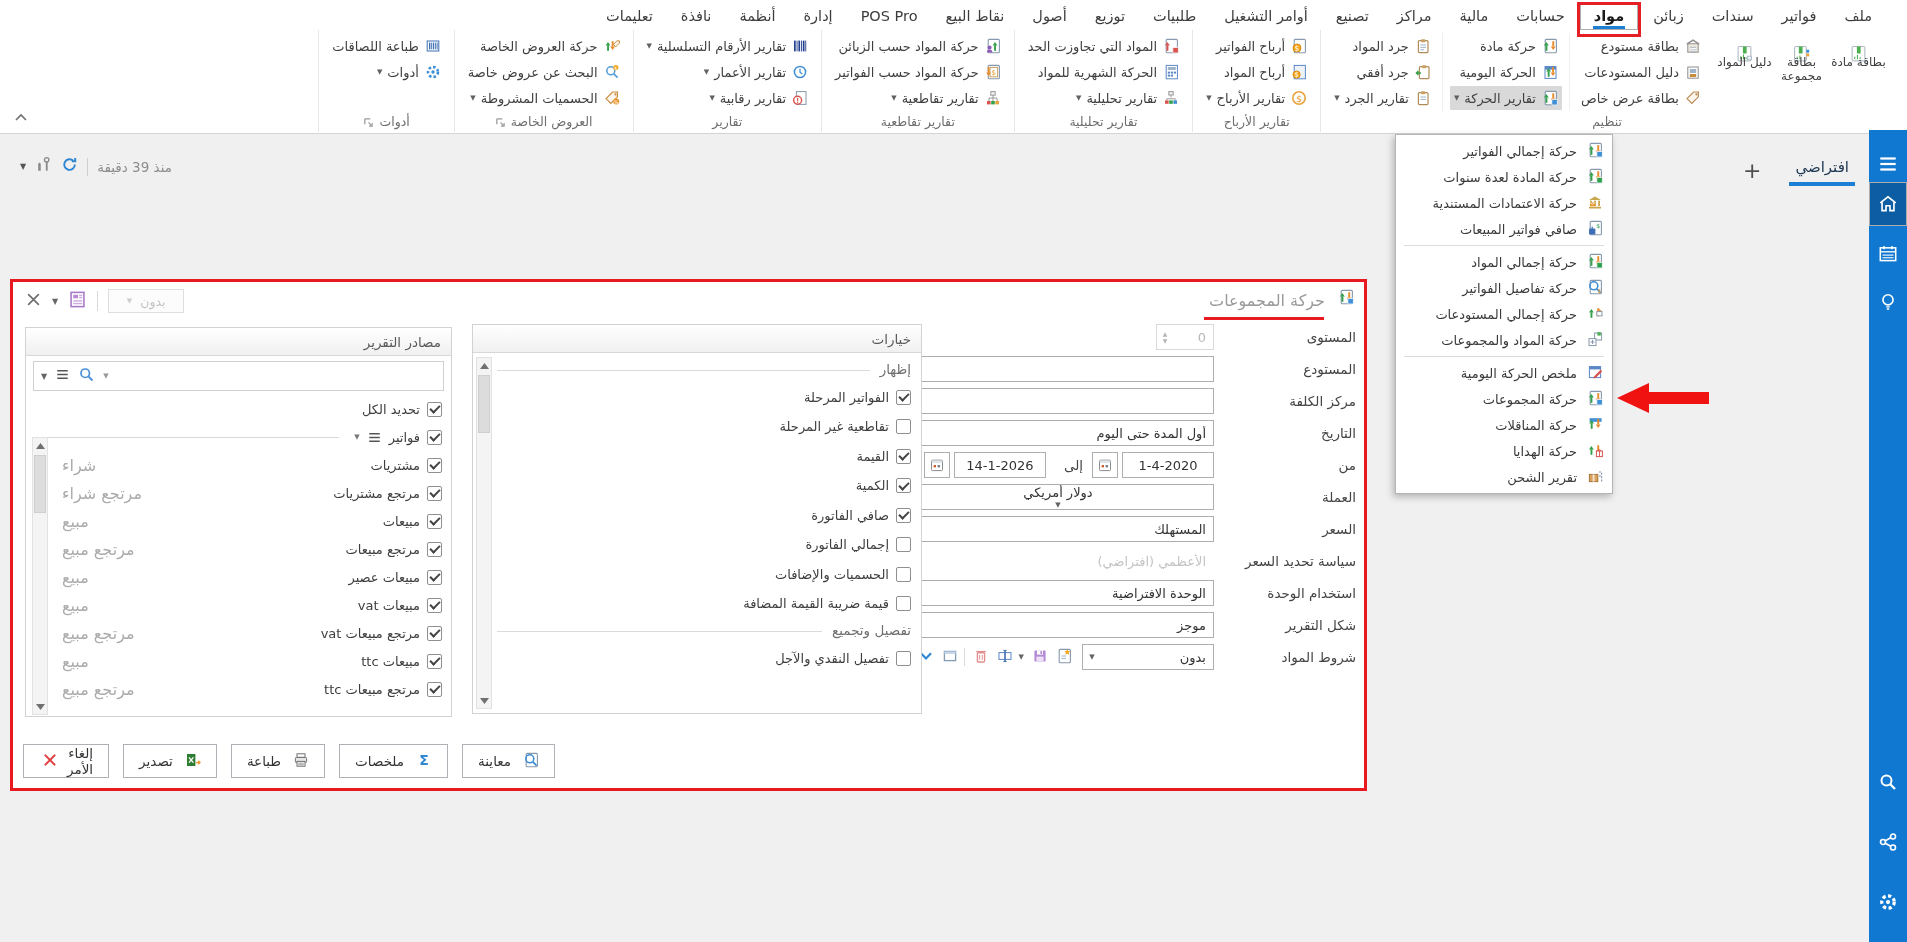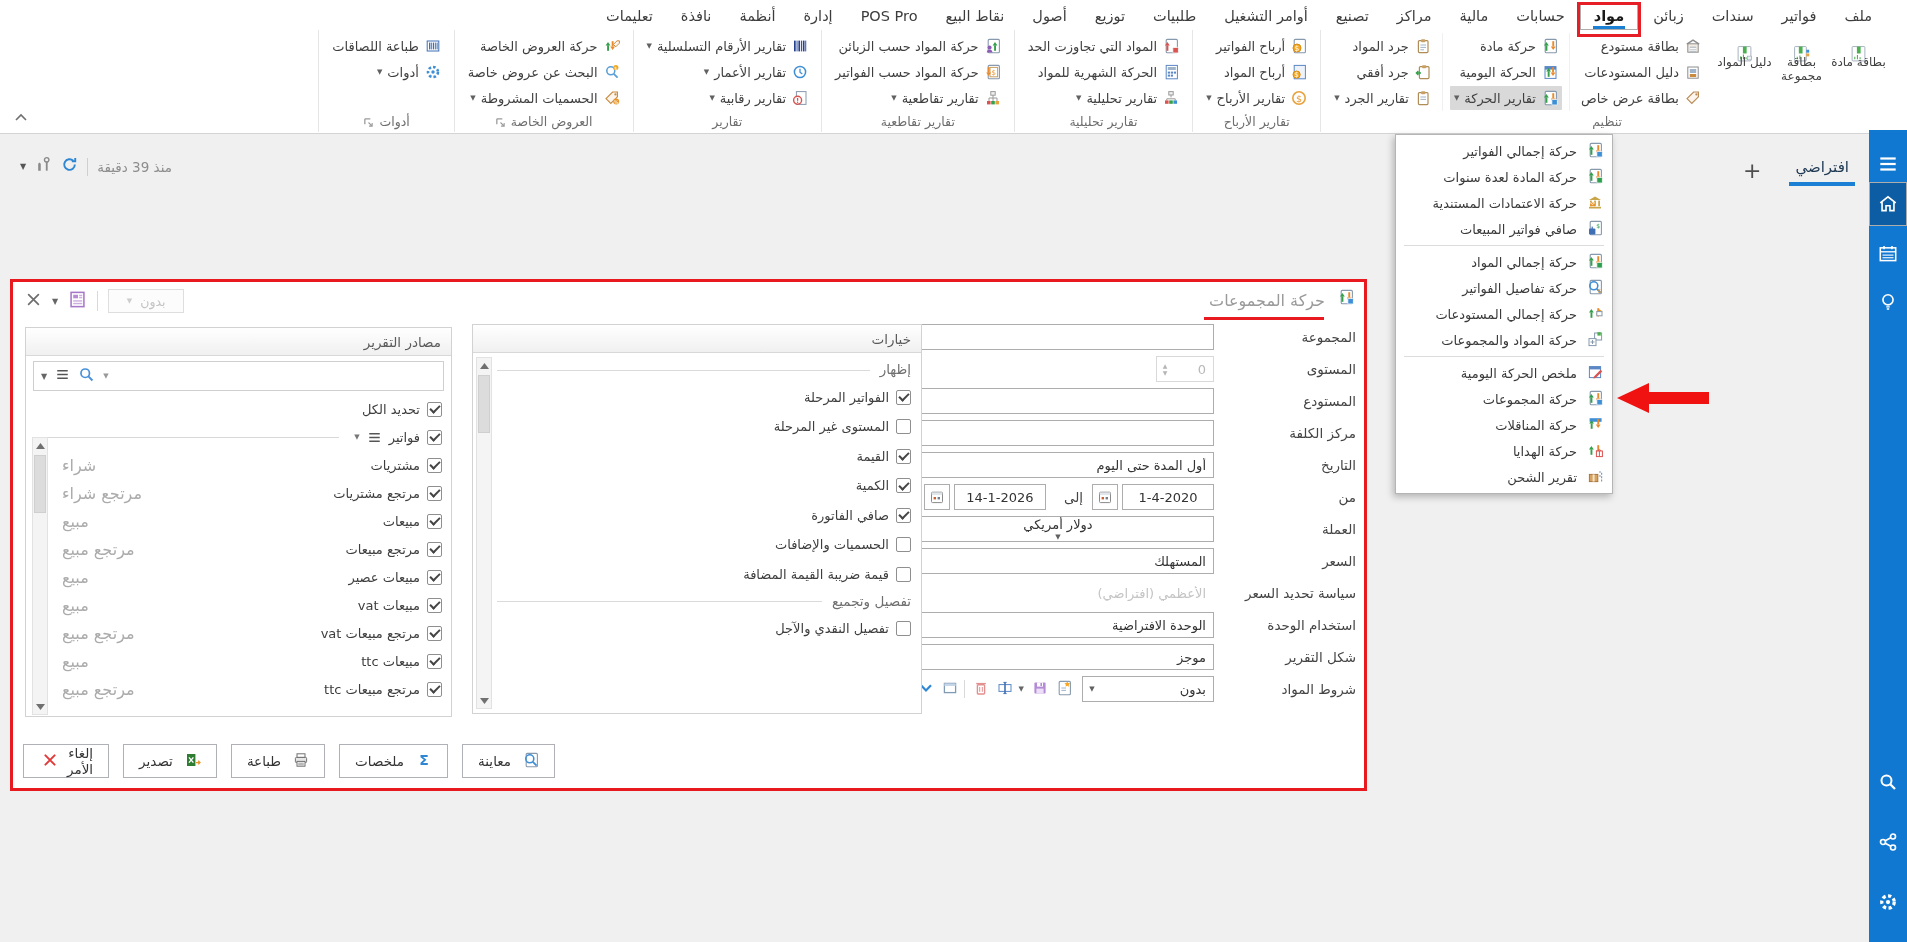--- a/index.html
+++ b/index.html
@@ -882,29 +882,20 @@
             <path d="M8.8 8.4 L11.200000000000001 12 L13.600000000000001 8.4 Z" fill="#e98a2b"></path>
             <rect x="10.3" y="3.2" width="1.9" height="5.3" fill="#e98a2b"></rect>
             <rect x="9.8" y="9.4" width="5.6" height="5.6" rx="0.8" fill="#3f8fd6" stroke="#fff" stroke-width="0.8"></rect>
           </svg>
         </span>
       <span>حركة المجموعات</span>
       <span class="tul"></span>
     </div>
 
     <div class="fields" id="fields">
-        <div class="frow">
-          <span class="flabel">المجموعة</span>
-          <div class="fctrl">
-            <div class="sel" style="width: 312px;">
-              <span class="val"></span>
-              <span class="car">▼</span>
-            </div>
-          </div>
-        </div>
         <div class="frow">
           <span class="flabel">المستوى</span>
           <div class="fctrl">
             <div class="spin">
               <span class="val">0</span>
               <span class="arrs">
                 <span>▲</span>
                 <span>▼</span>
               </span>
             </div>
@@ -1098,33 +1089,37 @@
             <div class="grp-head">
               <span>إظهار</span>
               <span class="rule"></span>
             </div>
             <div class="opt-row">
               <span class="cb on"></span>
               <span>الفواتير المرحلة</span>
             </div>
             <div class="opt-row">
               <span class="cb"></span>
-              <span>المستوى غير المرحلة</span>
+              <span>تقاطعية غير المرحلة</span>
             </div>
             <div class="opt-row">
               <span class="cb on"></span>
               <span>القيمة</span>
             </div>
             <div class="opt-row">
               <span class="cb on"></span>
               <span>الكمية</span>
             </div>
             <div class="opt-row">
               <span class="cb on"></span>
               <span>صافي الفاتورة</span>
+            </div>
+            <div class="opt-row">
+              <span class="cb"></span>
+              <span>إجمالي الفاتورة</span>
             </div>
             <div class="opt-row">
               <span class="cb"></span>
               <span>الحسميات والإضافات</span>
             </div>
             <div class="opt-row">
               <span class="cb"></span>
               <span>قيمة ضريبة القيمة المضافة</span>
             </div>
             <div class="grp-head">

